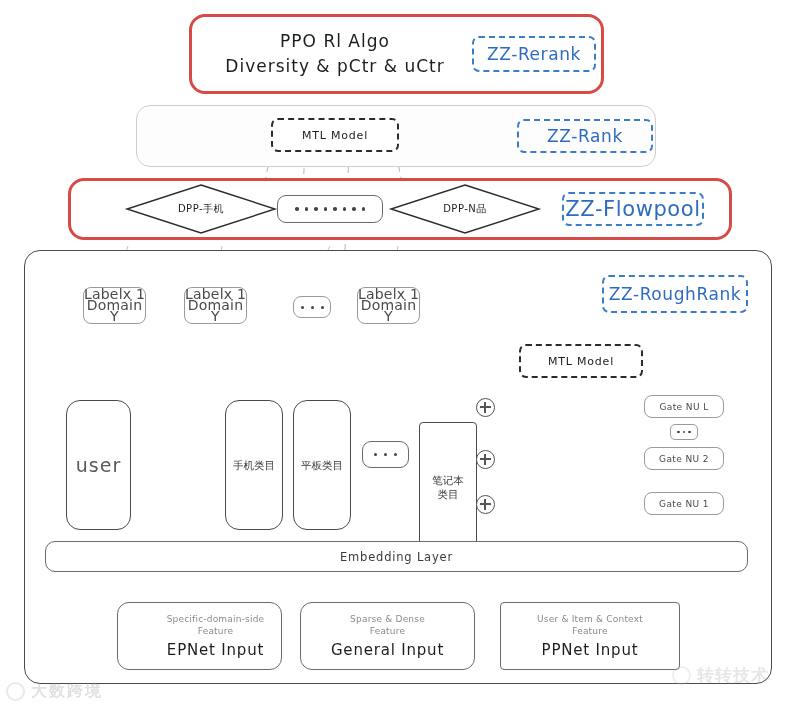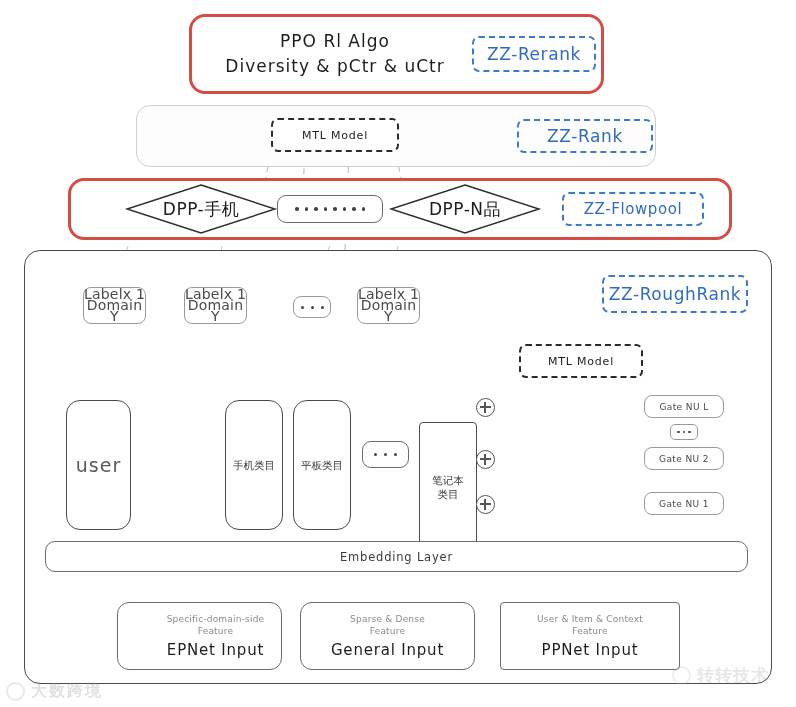--- a/index.html
+++ b/index.html
@@ -52,23 +52,23 @@
     color:#222;
   }
 
   .ctr{display:flex;align-items:center;justify-content:center;text-align:center;}
   .col{flex-direction:column;text-align:center;}
 
   
   .t-hand{font-family:"DejaVu Sans","Liberation Sans",sans-serif;color:#1d1d1d;letter-spacing:.4px;}
   .hero{font-size:17px;line-height:25px;color:#1d1d1d;letter-spacing:1px;}
   .blue-tag{font-size:17px;color:#2f6cc0;letter-spacing:.6px;font-weight:500;}
-  .blue-tag.sm{font-size:15px;}
+  .blue-tag.sm{font-size:21px;}
   .mtl{font-size:11px;letter-spacing:.8px;}
-  .diamond-txt{font-size:17px;color:#1d1d1d;letter-spacing:.5px;}
+  .diamond-txt{font-size:10px;color:#1d1d1d;letter-spacing:.5px;}
   .label-txt{font-size:14px;line-height:11px;color:#4a4a4a;letter-spacing:.2px;}
   .tower-txt{font-size:10.5px;line-height:14px;color:#3c3c3c;}
   .user-txt{font-size:19px;color:#5a5a5a;letter-spacing:1px;}
   .gate-txt{font-size:9px;color:#4a4a4a;letter-spacing:.4px;}
   .embed-txt{font-size:11.5px;color:#3a3a3a;letter-spacing:.8px;}
   .in-sub{font-size:9px;line-height:12px;color:#8a8a8a;letter-spacing:.2px;}
   .in-main{font-size:15px;color:#1d1d1d;letter-spacing:.8px;margin-top:4px;}
 
   
   .dots{display:flex;align-items:center;justify-content:center;gap:6px;}

